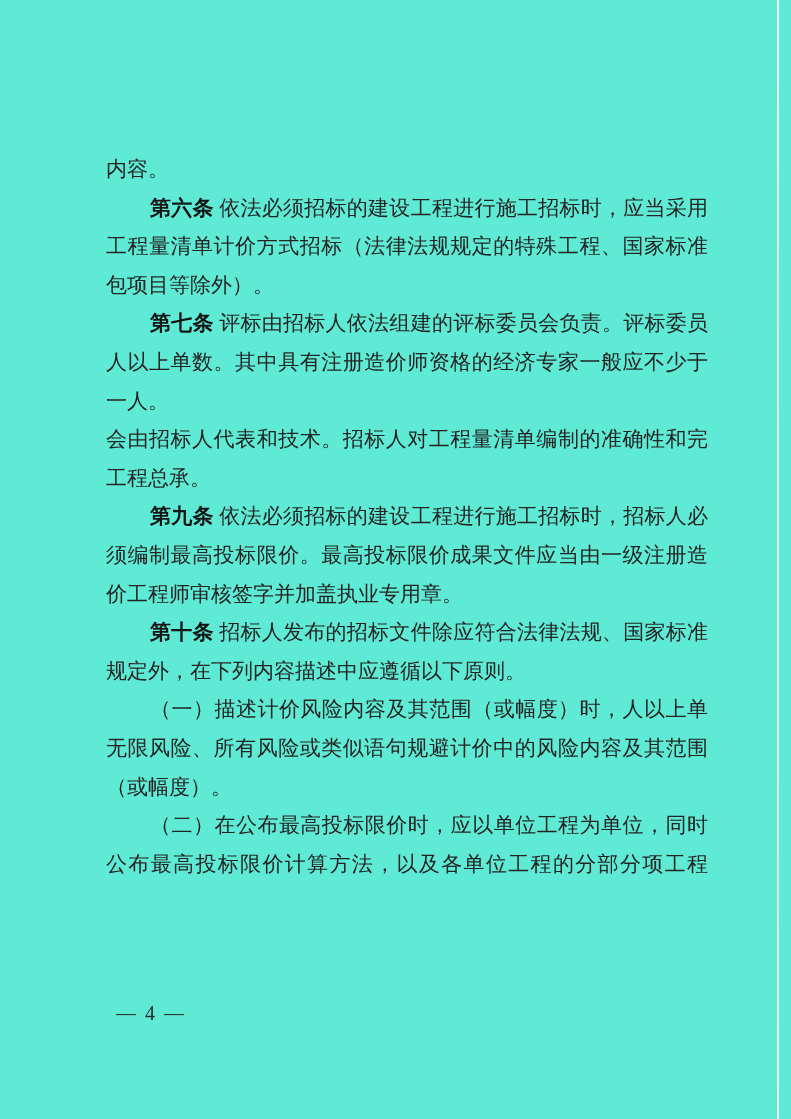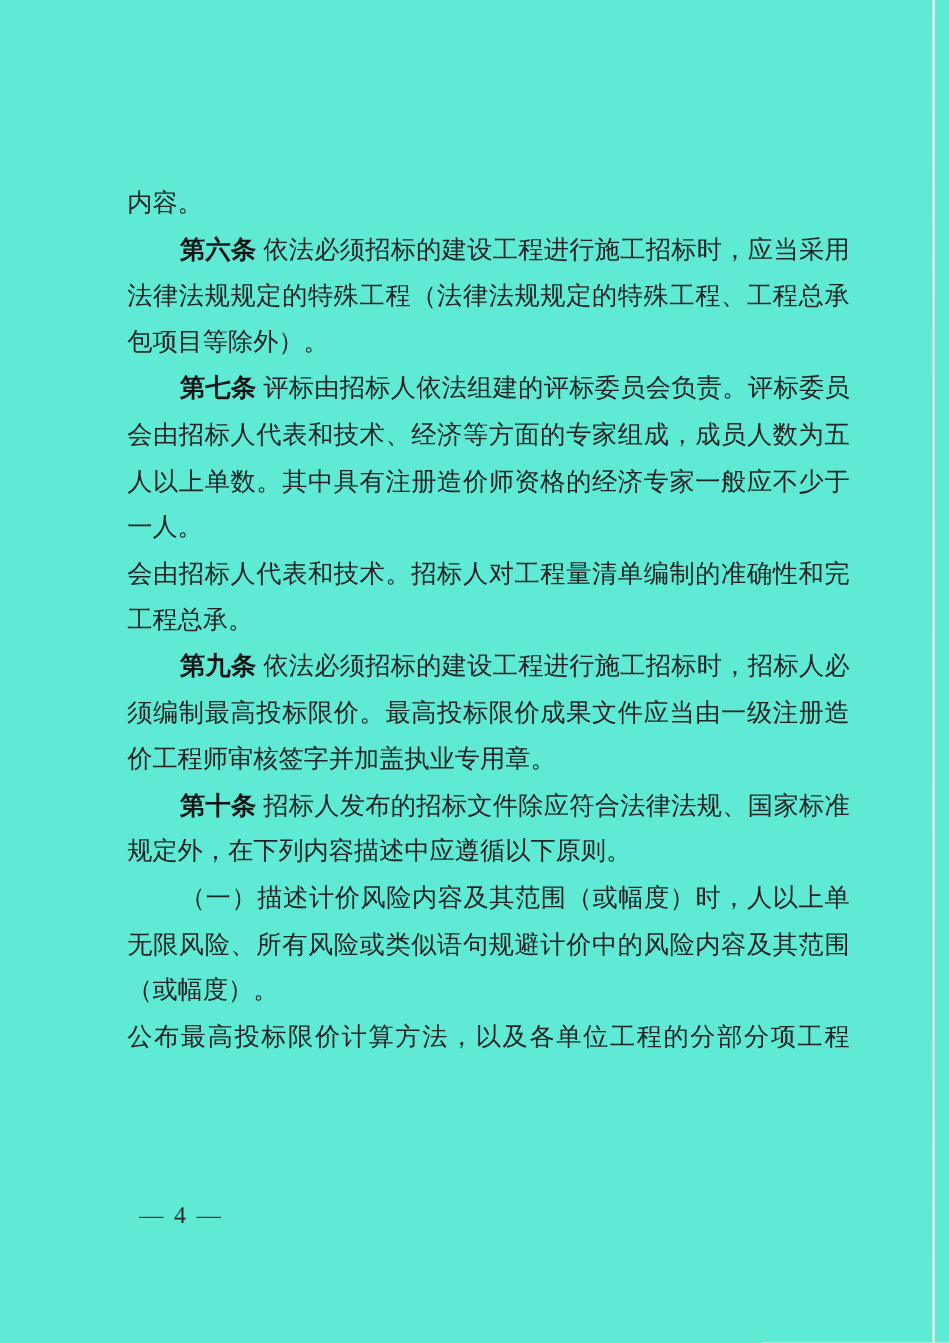--- a/index.html
+++ b/index.html
@@ -62,36 +62,36 @@
   }
 </style>
 </head>
 <body>
 
 <div class="page">
 
   <div class="doc">
     <div class="line last"><b></b><span>内容。</span></div>
     <div class="line full indent"><b>第六条</b><span> 依法必须招标的建设工程进行施工招标时，应当采用</span></div>
-    <div class="line full"><b></b><span>法律法规规定的特殊工程（法律法规规定的特殊工程、工程总承</span></div>
+    <div class="line full"><b></b><span>工程量清单计价方式招标（法律法规规定的特殊工程、国家标准</span></div>
     <div class="line last"><b></b><span>包项目等除外）。</span></div>
     <div class="line full indent"><b>第七条</b><span> 评标由招标人依法组建的评标委员会负责。评标委员</span></div>
-    <div class="line full"><b></b><span>会由招标人代表和技术、经济等方面的专家组成，成员人数为五</span></div>
     <div class="line full"><b></b><span>人以上单数。其中具有注册造价师资格的经济专家一般应不少于</span></div>
     <div class="line last"><b></b><span>一人。</span></div>
     <div class="line full"><b></b><span>会由招标人代表和技术。招标人对工程量清单编制的准确性和完</span></div>
     <div class="line last"><b></b><span>工程总承。</span></div>
     <div class="line full indent"><b>第九条</b><span> 依法必须招标的建设工程进行施工招标时，招标人必</span></div>
     <div class="line full"><b></b><span>须编制最高投标限价。最高投标限价成果文件应当由一级注册造</span></div>
     <div class="line last"><b></b><span>价工程师审核签字并加盖执业专用章。</span></div>
     <div class="line full indent"><b>第十条</b><span> 招标人发布的招标文件除应符合法律法规、国家标准</span></div>
     <div class="line last"><b></b><span>规定外，在下列内容描述中应遵循以下原则。</span></div>
     <div class="line full indent"><b></b><span>（一）描述计价风险内容及其范围（或幅度）时，人以上单数</span></div>
     <div class="line full"><b></b><span>无限风险、所有风险或类似语句规避计价中的风险内容及其范围</span></div>
     <div class="line last"><b></b><span>（或幅度）。</span></div>
+    <div class="line full indent"><b></b><span>（二）在公布最高投标限价时，应以单位工程为单位，同时</span></div>
     <div class="line full"><b></b><span>公布最高投标限价计算方法，以及各单位工程的分部分项工程费、</span></div>
   </div>
 
   <div class="pagenum">— 4 —</div>
 
   <div class="scanline"></div>
 
 </div>
 
 </body></html>

